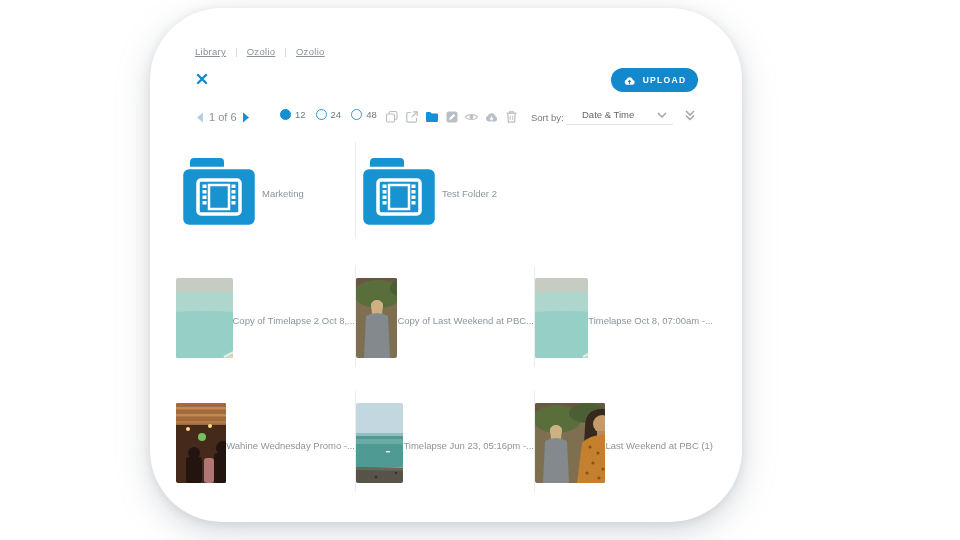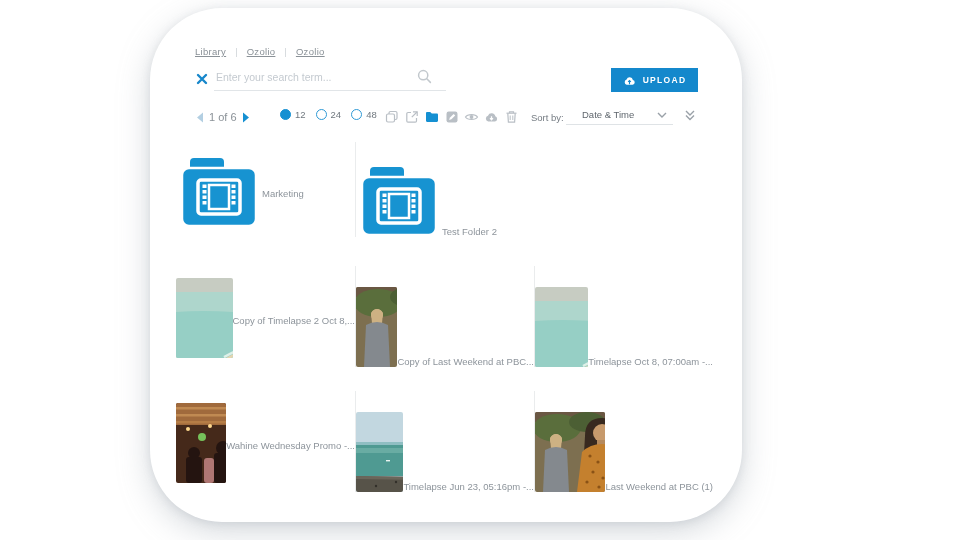--- a/index.html
+++ b/index.html
@@ -14,21 +14,21 @@
   .breadcrumb .crumb { cursor:pointer; }
 
   
   .search-clear { position:absolute; left:196px; top:71px; width:12px; height:12px; cursor:pointer; }
   .search-field { position:absolute; left:214px; top:64px; width:232px; height:27px; border-bottom:1px solid #e1e5e8; }
   .search-input { position:absolute; left:2px; top:4px; width:195px; height:18px; border:none; outline:none; font-size:10.5px; color:#5f666d; font-family:"Liberation Sans",sans-serif; background:transparent; }
   .search-input::placeholder { color:#c4cad0; }
   .search-mag { position:absolute; right:14px; top:5px; width:15px; height:15px; cursor:pointer; }
 
   
-  .upload-btn { position:absolute; left:611px; top:68px; width:87px; height:24px; border-radius:0; background:#1488cc;
+  .upload-btn { position:absolute; left:611px; top:68px; width:87px; height:24px; border-radius:12px; background:#1488cc;
                 display:flex; align-items:center; justify-content:center; gap:7px; cursor:pointer; border:none; }
   .upload-btn span { color:#fff; font-size:8.5px; font-weight:bold; letter-spacing:1.3px; }
 
   
   .pagination { position:absolute; left:196px; top:110px; height:14px; display:flex; align-items:center; gap:5px; }
   .pagination .pg-text { font-size:11px; color:#8a9197; }
   .radios { position:absolute; left:280px; top:109px; display:flex; align-items:center; gap:10px; }
   .radio-opt { display:flex; align-items:center; gap:4px; cursor:pointer; }
   .radio-dot { width:11px; height:11px; border-radius:50%; border:1.5px solid #2f9ad6; background:#fff; }
   .radio-opt.selected .radio-dot { background:#1590d2; border-color:#1590d2; }
@@ -37,21 +37,21 @@
   .ai { width:15px; height:15px; display:flex; align-items:center; justify-content:center; cursor:pointer; }
   .sort-label { position:absolute; left:531px; top:112px; font-size:9.5px; color:#757c83; }
   .sort-select { position:absolute; left:566px; top:103px; width:107px; height:22px; border-bottom:1px solid #dfe3e6; cursor:pointer; }
   .sort-select .sort-value { position:absolute; left:16px; top:6px; font-size:9.5px; color:#5f666d; }
   .sort-select .chev { position:absolute; right:6px; top:9px; }
   .dbl-chev { position:absolute; left:684px; top:108px; width:12px; height:13px; cursor:pointer; }
 
   
   .grid-row { position:absolute; left:176px; width:537px; display:flex; }
   .grid-cell { width:179px; display:flex; flex-direction:row; align-items:center; }
-  .grid-cell + .grid-cell { border-left:1px solid #eaeced;align-items:flex-end; }
+  .grid-cell + .grid-cell { border-left:1px solid #eaeced; }
   .row-folders { top:142px; height:95px; }
   .row-videos-1 { top:266px; height:101px; }
   .row-videos-2 { top:391px; height:101px; }
   .folder-svg { margin-top:4px; }
   .cell-label { margin-top:7px; font-size:9.5px; color:#8d949b; white-space:nowrap; }
   .thumb { margin-top:2px; width:140px; height:80px; border-radius:2px; overflow:hidden; cursor:pointer; }
   .thumb svg { display:block; }
 </style>
 </head>
 <body>
@@ -64,29 +64,20 @@
     <span class="sep">|</span>
     <span class="crumb">Ozolio</span>
     <span class="sep">|</span>
     <span class="crumb">Ozolio</span>
   </div>
 
   <div class="search-clear">
     <svg width="12" height="12" viewBox="0 0 12 12">
         <path d="M2,2 L10,10 M10,2 L2,10" stroke="#1787cb" stroke-width="2.4" stroke-linecap="round"></path>
       </svg>
-  </div>
-  <div class="search-field">
-    <input class="search-input" placeholder="Enter your search term..." style="">
-    <div class="search-mag">
-      <svg width="15" height="15" viewBox="0 0 15 15">
-          <circle cx="6.2" cy="6.2" r="4.6" stroke="#c2c8cd" stroke-width="1.5" fill="none"></circle>
-          <line x1="9.8" y1="9.8" x2="13.4" y2="13.4" stroke="#c2c8cd" stroke-width="1.5" stroke-linecap="round"></line>
-        </svg>
-    </div>
   </div>
 
   <button class="upload-btn">
     <svg width="13" height="11" viewBox="0 0 14 12">
         <path d="M4,10.5 A2.9,2.9 0 0 1 3.8,4.9 A3.6,3.6 0 0 1 10.7,5.4 A2.6,2.6 0 0 1 10.4,10.5 Z" fill="#ffffff"></path>
         <path d="M7,10 V6.2 M5.5,7.6 L7,6.1 L8.5,7.6" stroke="#1488cc" stroke-width="1.2" fill="none"></path>
       </svg>
     <span>UPLOAD</span>
   </button>
 

